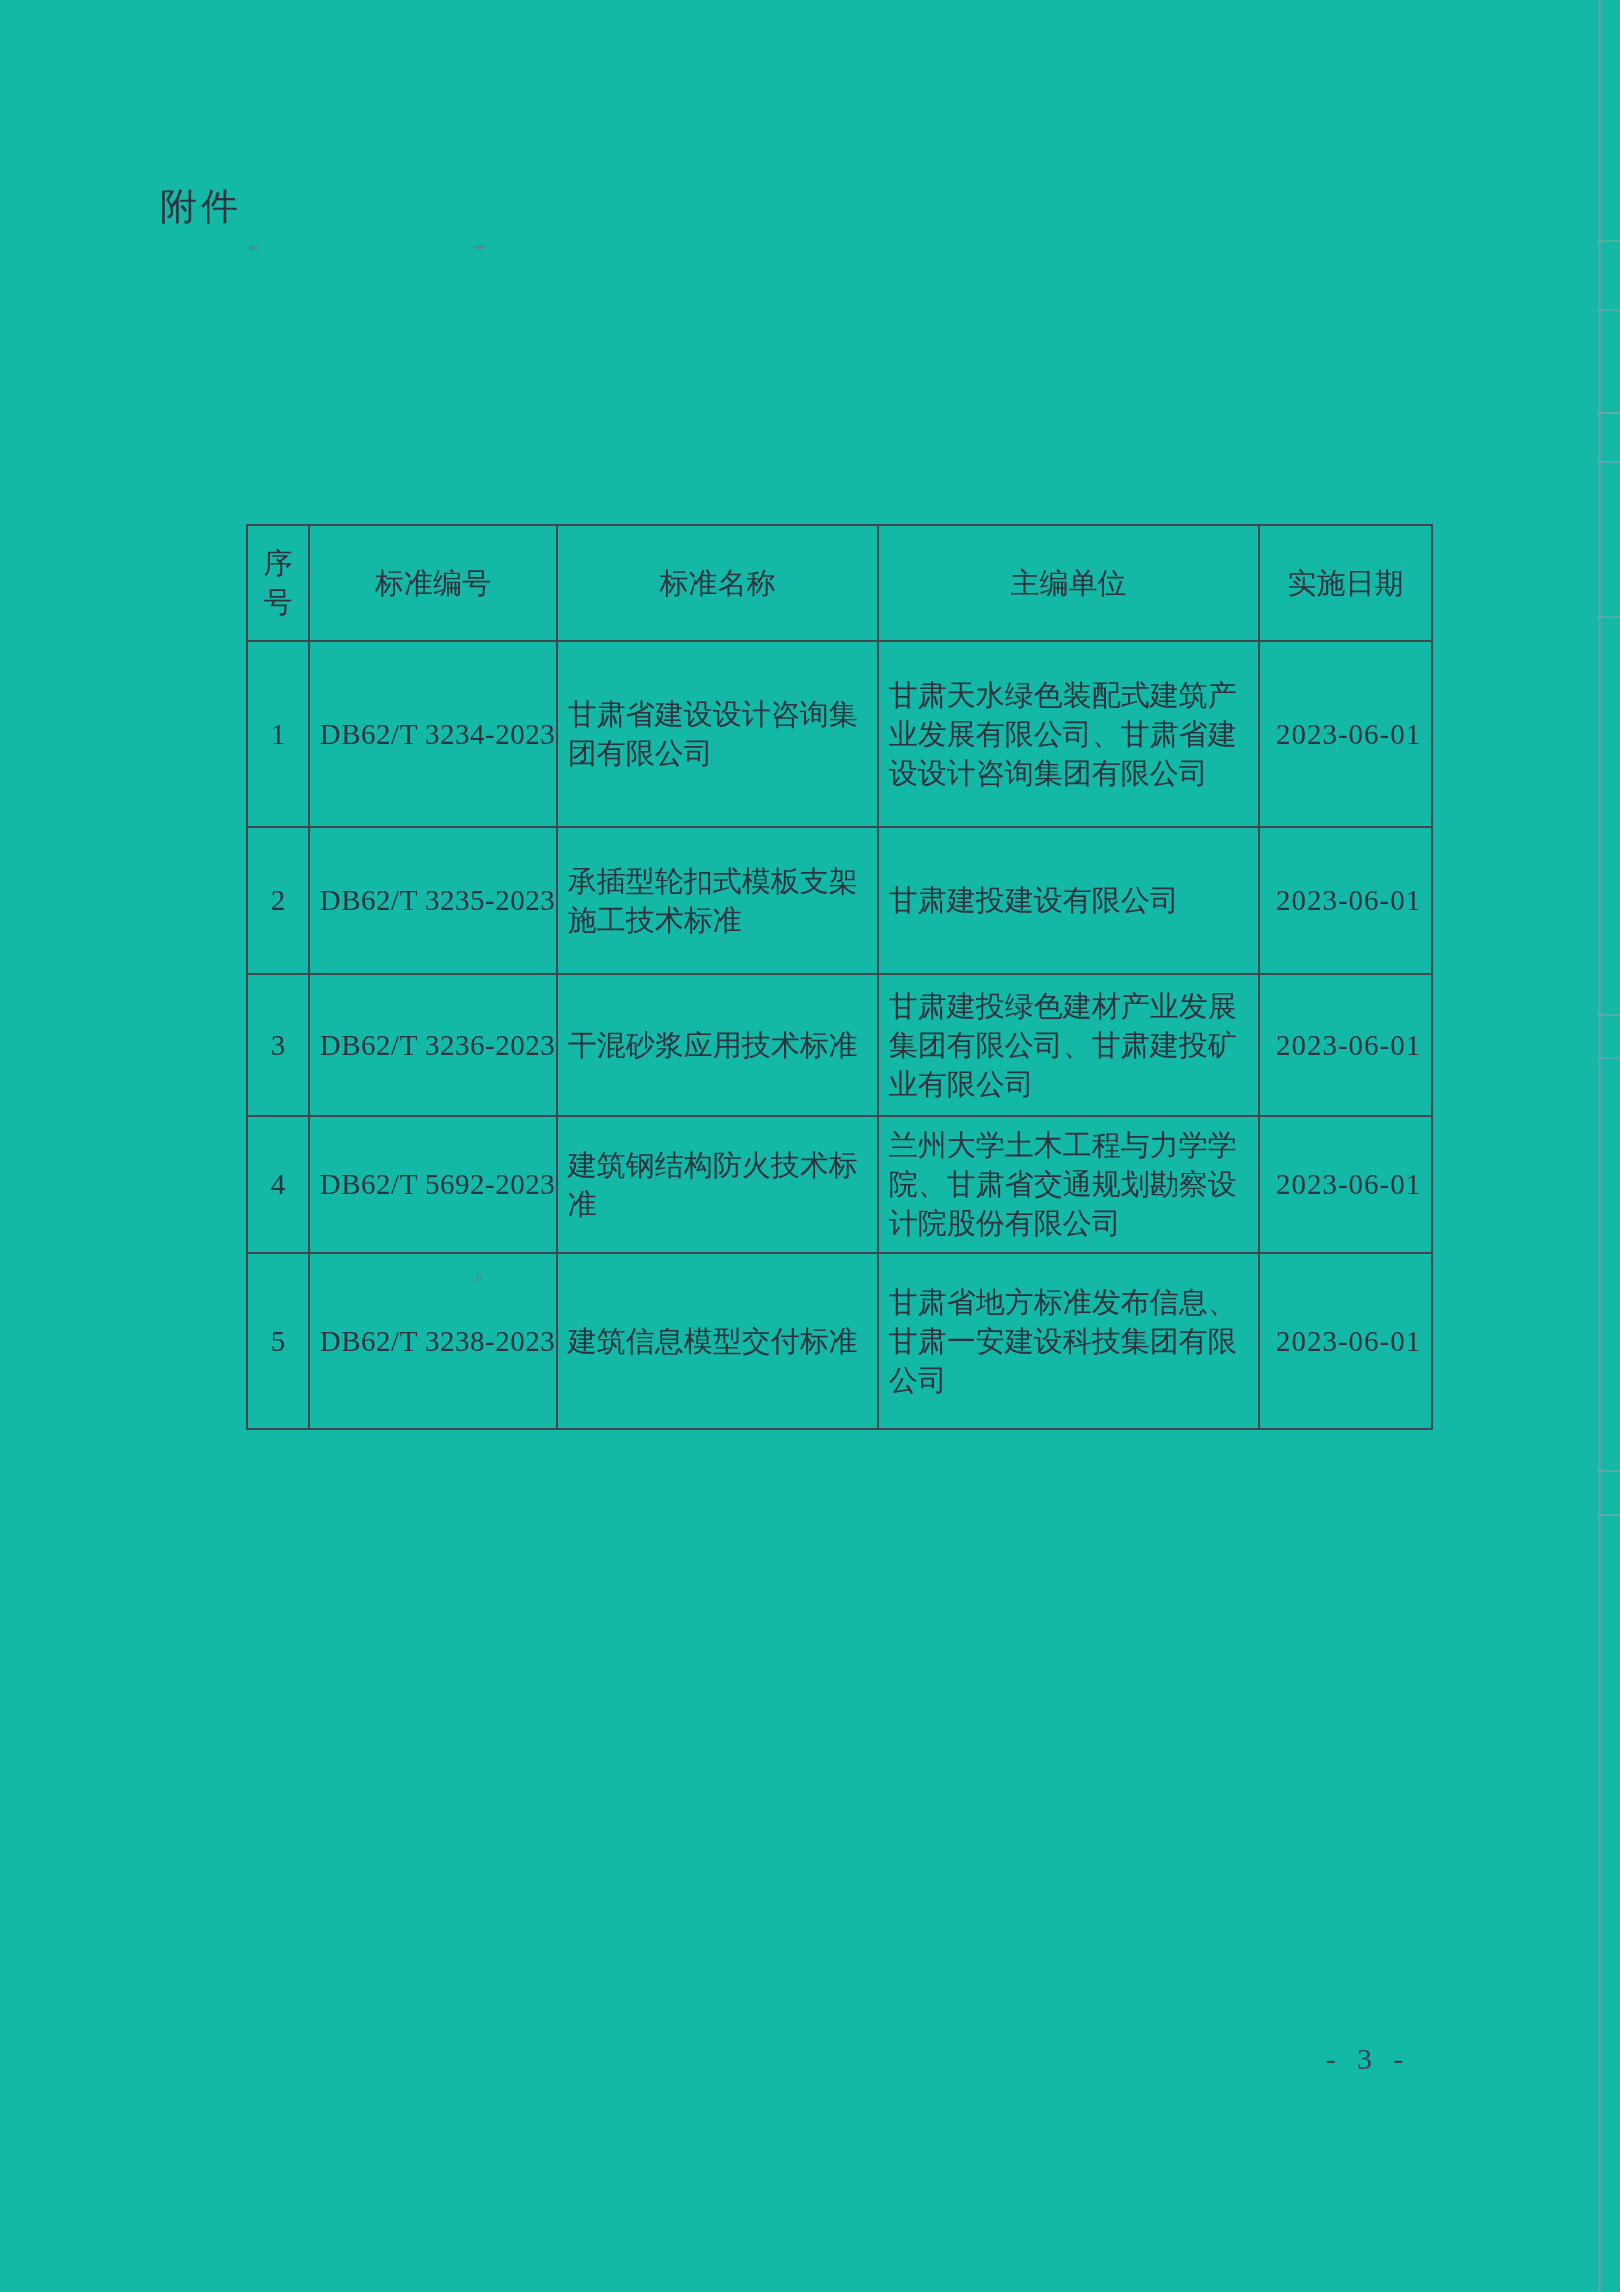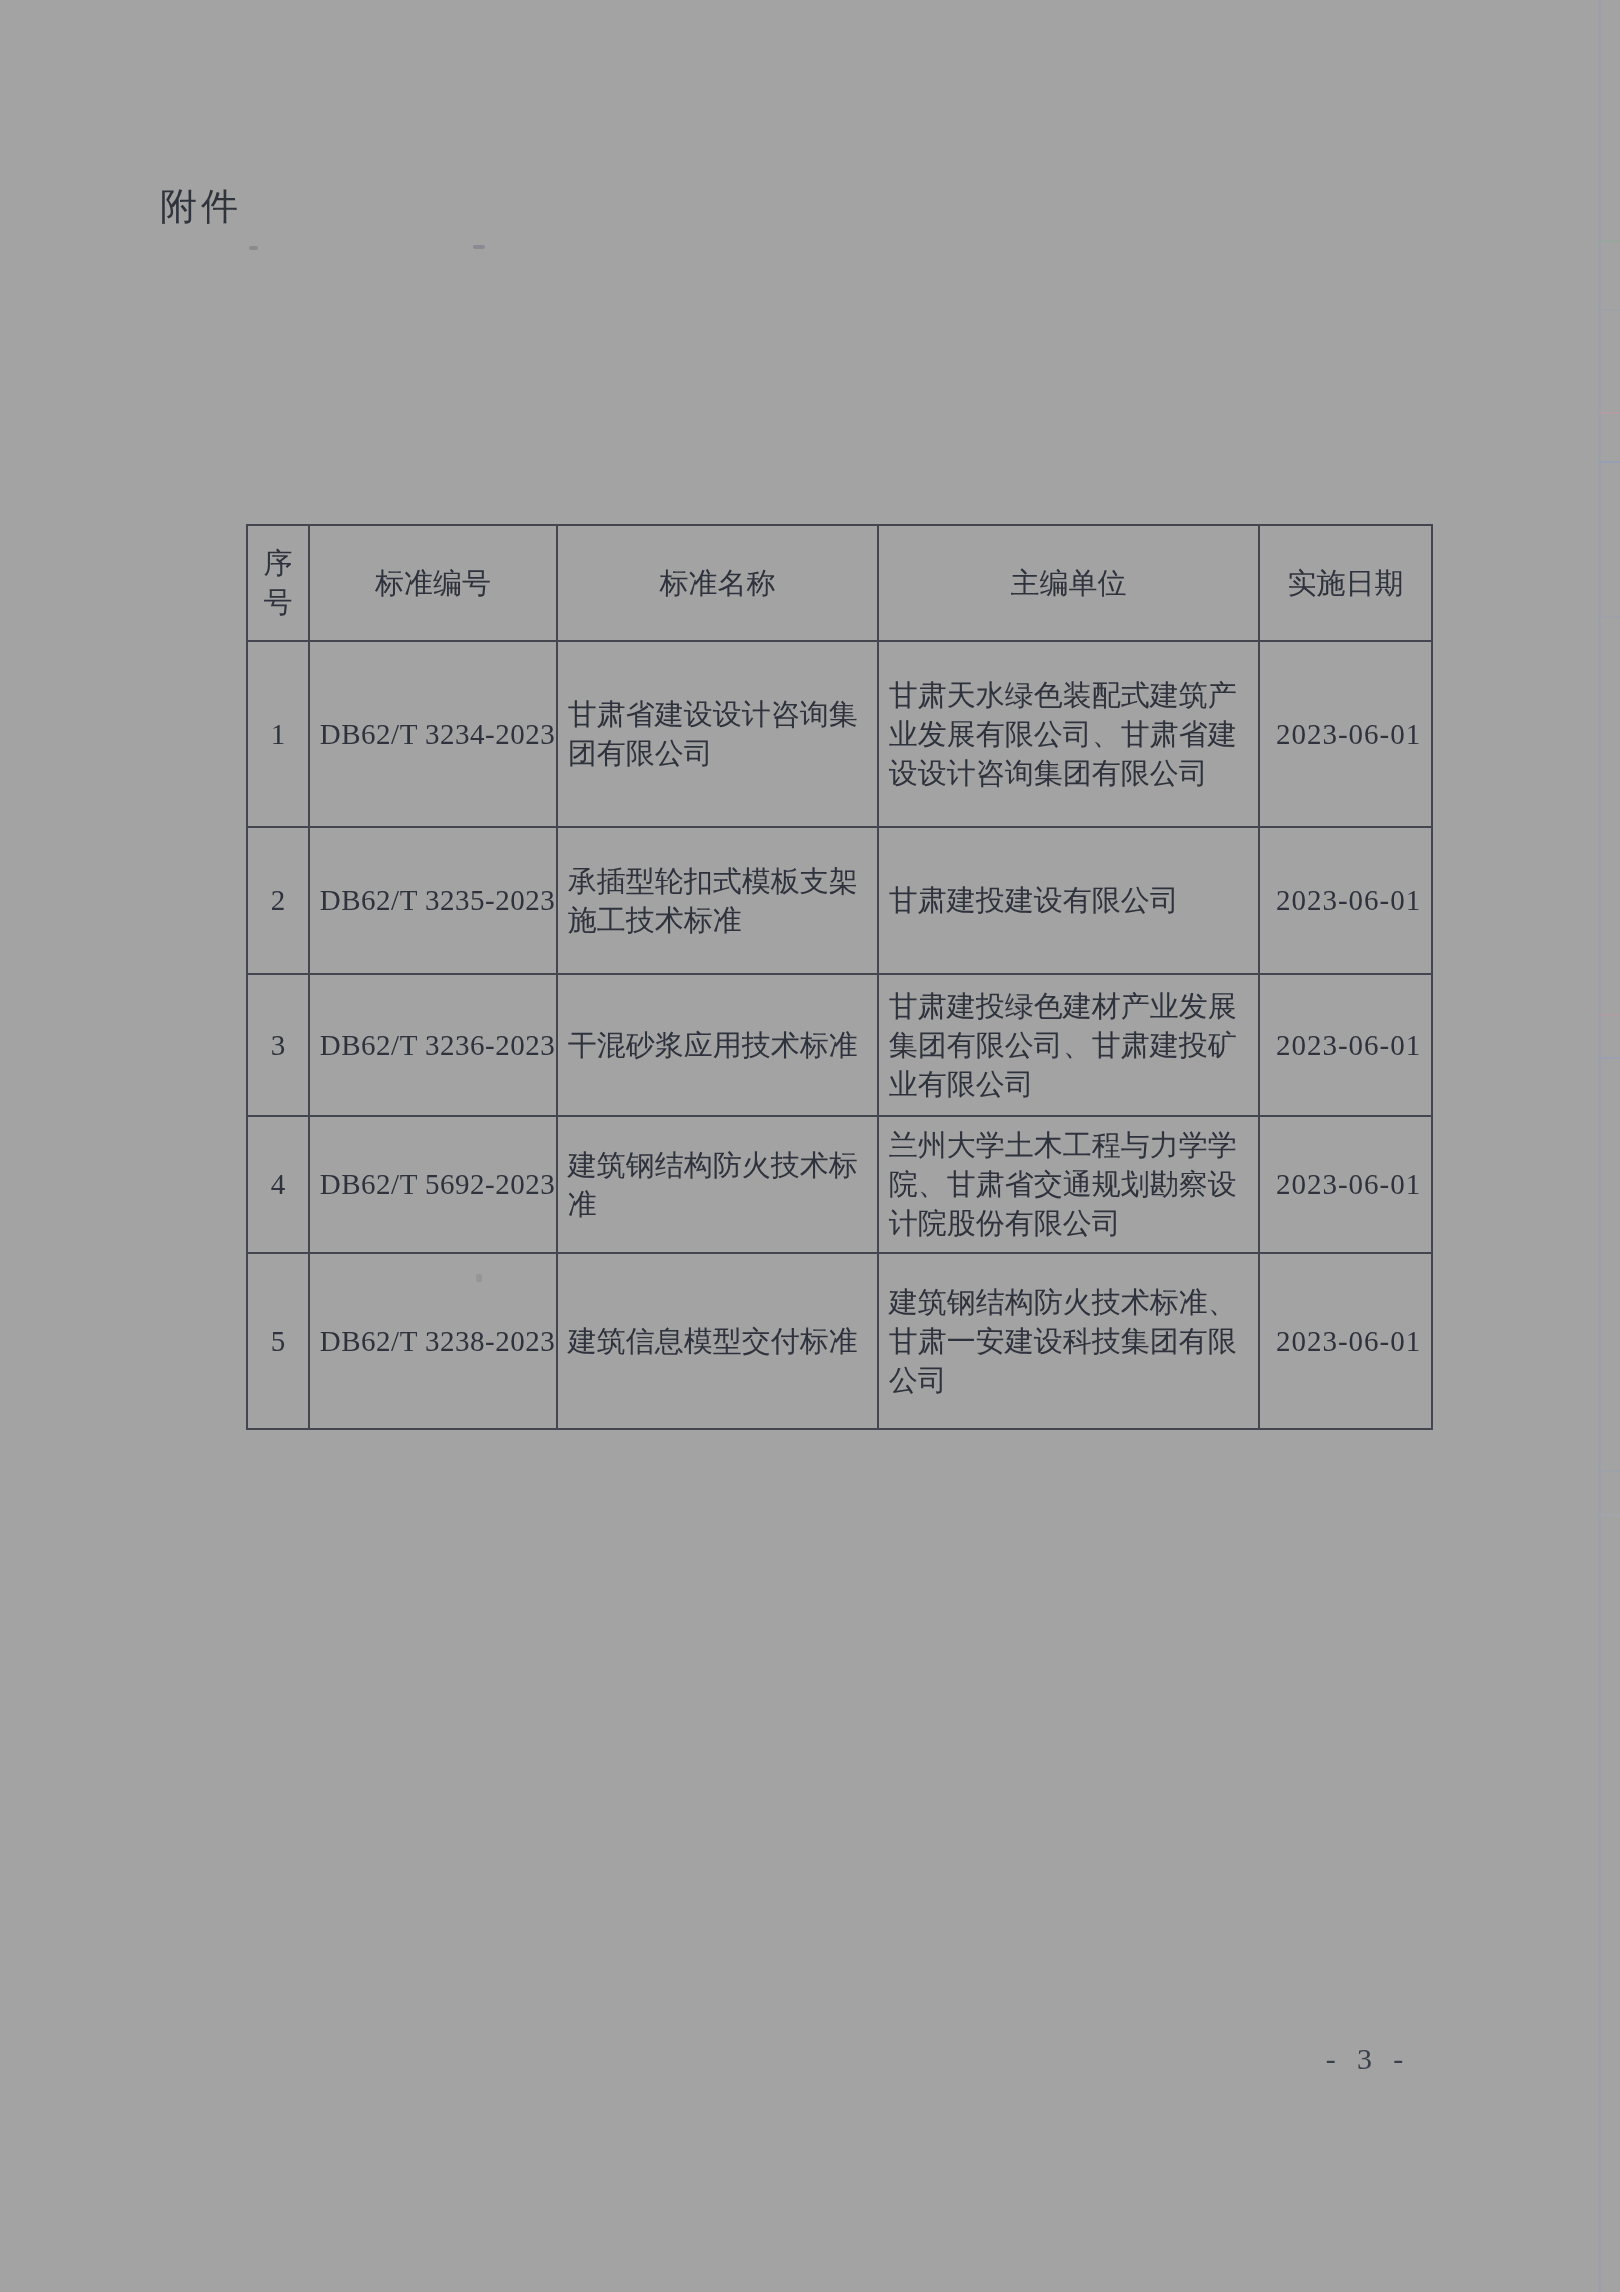--- a/index.html
+++ b/index.html
@@ -1,19 +1,19 @@
 <!DOCTYPE html>
 <html><head>
 <meta charset="utf-8">
 <style>
   html,body{margin:0;padding:0;background:#e9e9e8;}
   .page{
     position:relative;
     width:1620px;height:2293px;
-    background:#a3a3a3;
+    background:#14b8a6;
     font-family:"Liberation Serif","DejaVu Serif",serif;
     color:#2e323c;
     overflow:hidden;
   }
   .attachment{
     position:absolute;left:160px;top:182px;
     font-size:37px;letter-spacing:3.9px;color:#2f333c;
     font-family:"Liberation Sans","DejaVu Sans",sans-serif;
   }
   .title{
@@ -123,21 +123,21 @@
         <td class="c-no">4</td>
         <td class="c-code">DB62/T 5692-2023</td>
         <td class="c-name">建筑钢结构防火技术标准</td>
         <td class="c-org">兰州大学土木工程与力学学院、甘肃省交通规划勘察设计院股份有限公司</td>
         <td class="c-date">2023-06-01</td>
       </tr>
       <tr class="r5">
         <td class="c-no">5</td>
         <td class="c-code">DB62/T 3238-2023</td>
         <td class="c-name">建筑信息模型交付标准</td>
-        <td class="c-org">建筑钢结构防火技术标准、甘肃一安建设科技集团有限公司</td>
+        <td class="c-org">甘肃省地方标准发布信息、甘肃一安建设科技集团有限公司</td>
         <td class="c-date">2023-06-01</td>
       </tr>
     </tbody>
   </table>
 
   <div class="page-number">- 3 -</div>
 
   <div class="scan-edge"></div>
   <div class="tick t1"></div>
   <div class="tick t2"></div>

